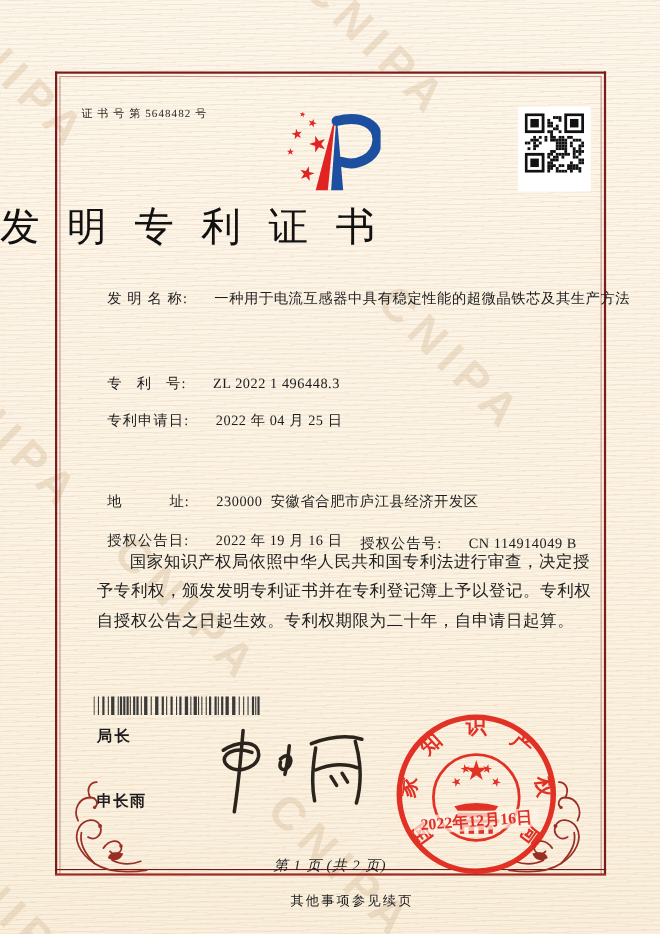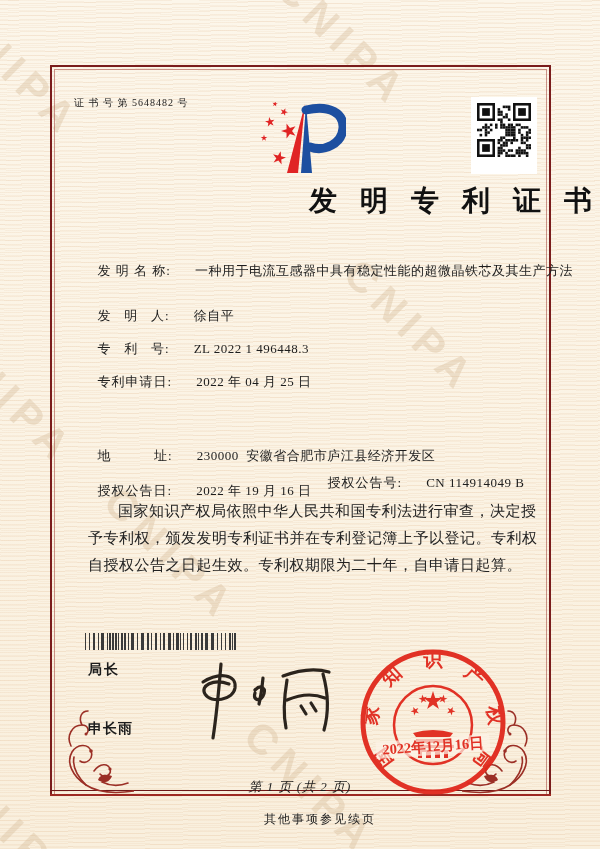--- a/index.html
+++ b/index.html
@@ -14,21 +14,21 @@
       transform-origin:left top;white-space:pre;pointer-events:none;}
   .frame{position:absolute;left:50px;top:65px;width:497px;height:728px;border:2px solid #7a1c1c;border-bottom:none;z-index:1;}
   .frame::before{content:"";position:absolute;left:2px;right:2px;top:2px;bottom:0;border:1px solid rgba(170,80,72,0.6);border-bottom:none;}
   .rule1{position:absolute;left:50px;width:501px;top:790px;border-top:1.5px solid #6d1818;z-index:1;}
   .rule2{position:absolute;left:50px;width:501px;top:794px;border-top:2.5px solid #9e2a22;z-index:1;}
   .content{position:absolute;inset:0;z-index:2;color:#1d1d1d;}
   .certno{position:absolute;left:74px;top:96px;font-size:10px;white-space:pre;letter-spacing:1px;}
   .logo{position:absolute;left:260px;top:102px;}
   .qrwrap{position:absolute;left:471px;top:97px;width:66px;height:77px;background:#ffffff;}
   .qrwrap svg{position:absolute;left:6px;top:6px;}
-  .title{position:absolute;left:0;top:182px;width:100%;text-align:right;font-size:28px;font-weight:bold;
+  .title{position:absolute;left:0;top:182px;width:100%;text-align:left;font-size:36px;font-weight:normal;
          letter-spacing:8px;white-space:pre;color:#111;}
   .row{position:absolute;left:78px;font-size:13px;white-space:pre;}
   .row .lbl{letter-spacing:1px;margin-top:26px;}
   .row .val{margin-left:24px;letter-spacing:0.5px;}
   .row2{left:308px;}
   .paras{position:absolute;left:88px;top:498px;width:452px;font-size:15px;line-height:1.8;color:#222;}
   .paras p{margin:0;text-indent:2em;letter-spacing:0.5px;}
   .barcode{position:absolute;left:85px;top:633px;}
   .sig-title{position:absolute;left:88px;top:661px;font-size:14px;font-weight:bold;letter-spacing:2px;
              font-family:"Liberation Sans","DejaVu Sans",sans-serif;}
@@ -247,36 +247,33 @@
           <rect x="2.5714285714285716" y="38.57142857142858" width="12.857142857142858" height="12.857142857142858" fill="#fff"></rect>
           <rect x="5.142857142857143" y="41.142857142857146" width="7.714285714285715" height="7.714285714285715" fill="#111"></rect>
         </svg>
       </div>
 
     <div class="title">发 明 专 利 证 书</div>
 
     <div class="row" style="top:246px">
       <span class="lbl">发 明 名 称:</span><span class="val">一种用于电流互感器中具有稳定性能的超微晶铁芯及其生产方法</span>
     </div>
-    <div class="row" style="top:291px">
-      <span class="lbl">发   明   人:</span><span class="val">徐自平</span>
-    </div>
     <div class="row" style="top:324px">
       <span class="lbl">专   利   号:</span><span class="val">ZL 2022 1 496448.3</span>
     </div>
     <div class="row" style="top:357px">
       <span class="lbl">专利申请日:</span><span class="val">2022 年 04 月 25 日</span>
     </div>
     <div class="row" style="top:431px">
       <span class="lbl">地          址:</span><span class="val">230000  安徽省合肥市庐江县经济开发区</span>
     </div>
     <div class="row" style="top:466px">
       <span class="lbl">授权公告日:</span><span class="val">2022 年 19 月 16 日</span>
     </div>
-    <div class="row row2" style="top:458px">
+    <div class="row row2" style="top:469px">
       <span class="lbl">授权公告号:</span><span class="val">CN 114914049 B</span>
     </div>
 
     <div class="paras">
       <p>国家知识产权局依照中华人民共和国专利法进行审查，决定授予专利权，颁发发明专利证书并在专利登记簿上予以登记。专利权自授权公告之日起生效。专利权期限为二十年，自申请日起算。</p>
     </div>
 
     <svg class="barcode" id="barcode" width="156" height="17">
         <rect x="0" y="0" width="1" height="17" fill="#3a3a3a"></rect>
         <rect x="4" y="0" width="1" height="17" fill="#3a3a3a"></rect>

